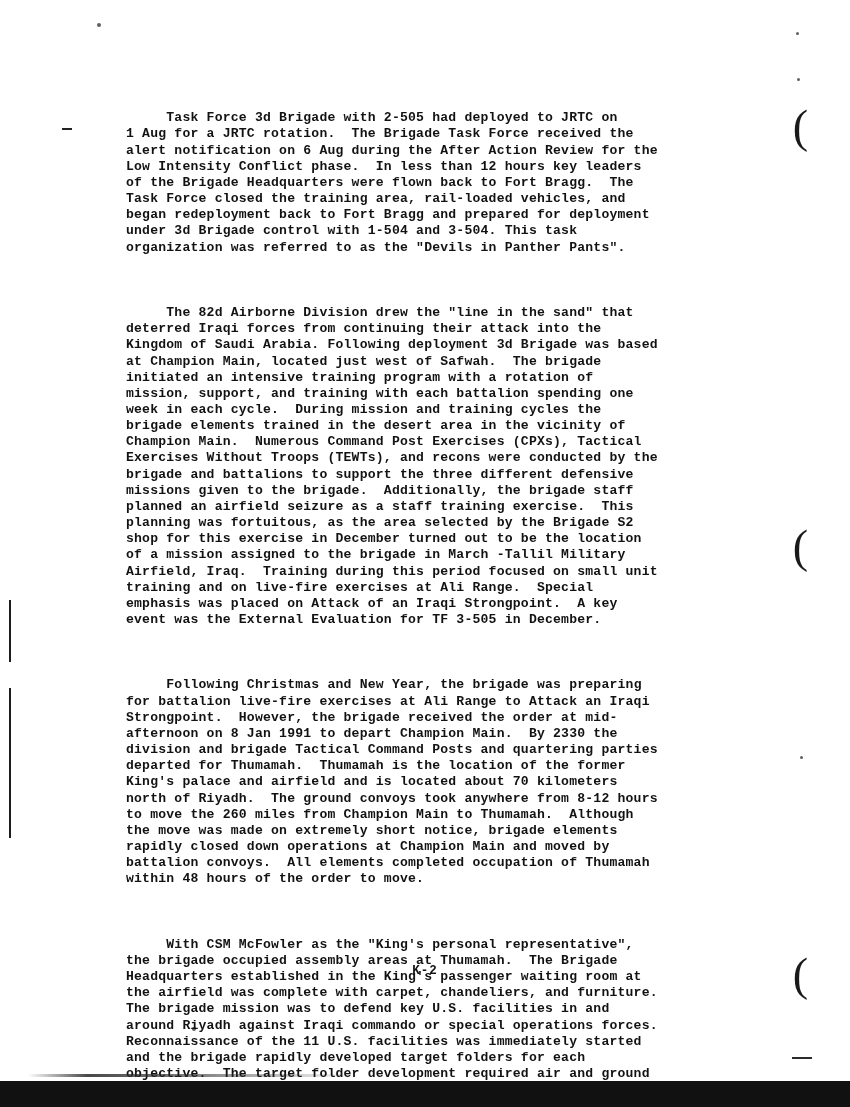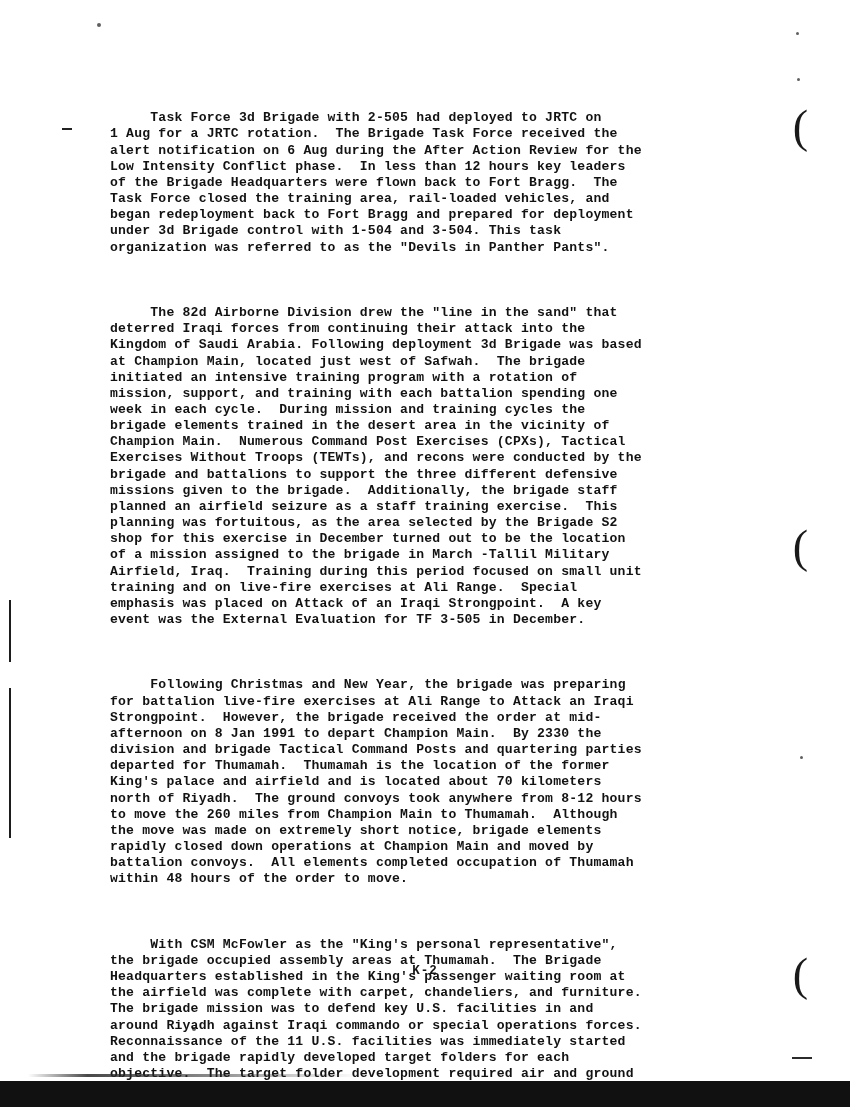--- a/index.html
+++ b/index.html
@@ -60,21 +60,21 @@
     width: 660px;
     color: #121212;
     font-size: 13.1px;
     line-height: 16.15px;
     letter-spacing: 0.2px;
     white-space: pre-wrap;
     font-weight: 700;
     -webkit-font-smoothing: none;
   }
   .para {
-    margin: 0 0 17px 0;
+    margin: 0 0 17px 16px;
     white-space: pre-wrap;
   }
   .para:last-child { margin-bottom: 0; }
 
   .page-number {
     position: absolute;
     left: 0;
     top: 964px;
     width: 850px;
     text-align: center;

